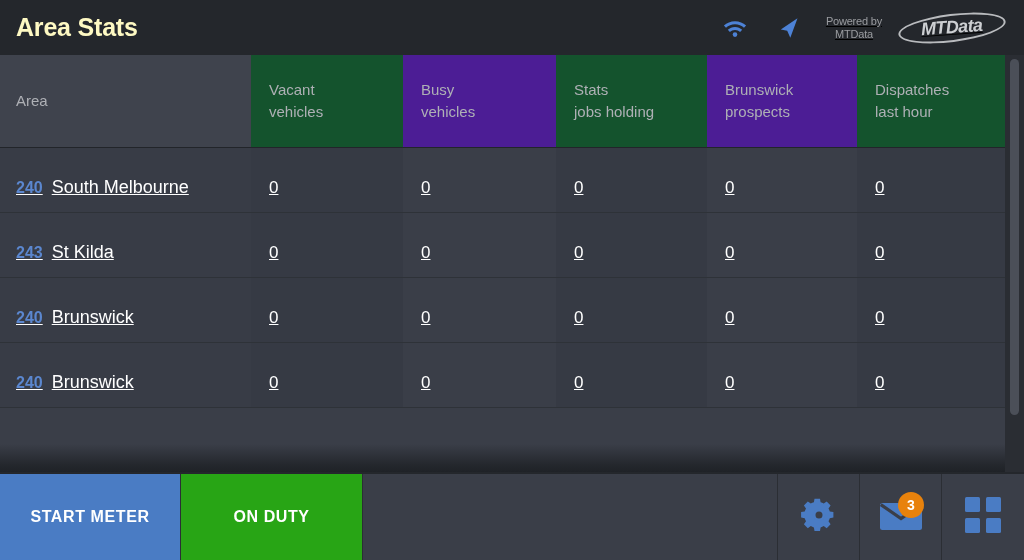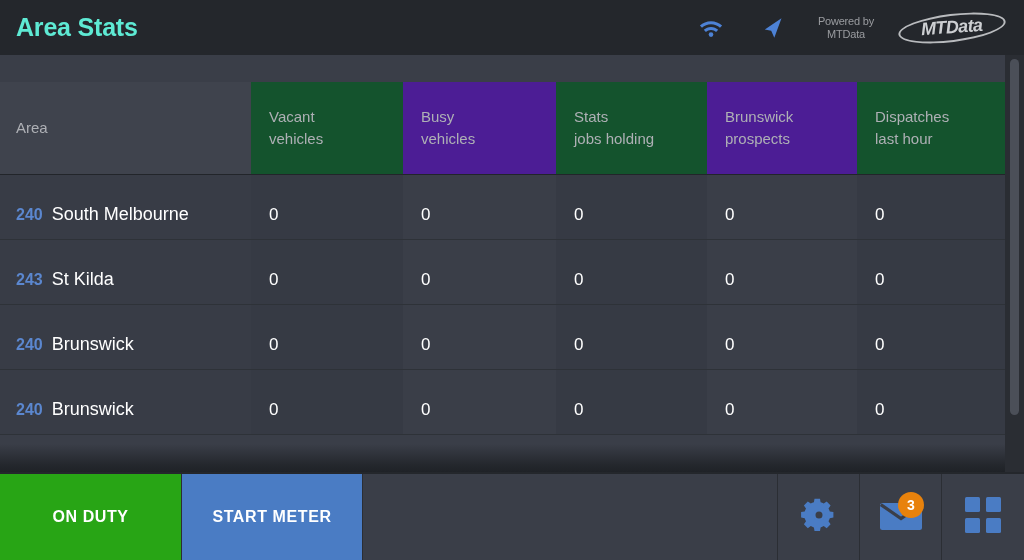--- a/index.html
+++ b/index.html
@@ -31,29 +31,30 @@
     display: flex;
     align-items: center;
     padding: 0 18px 0 16px;
     position: relative;
     z-index: 5;
   }
 
   #page-title {
     font-size: 25px;
     font-weight: bold;
-    color: #5eead4;
+    color: #fef9c3;
     letter-spacing: -0.2px;
   }
 
   #header-right {
     margin-left: auto;
     display: flex;
     align-items: center;
-    gap: 16px;
+    gap: 8px;
+    text-decoration: underline;
   }
 
   .hdr-icon {
     display: flex;
     align-items: center;
     justify-content: center;
     width: 46px;
     height: 40px;
   }
 
@@ -98,21 +99,20 @@
     flex: 1 1 auto;
     position: relative;
     overflow: hidden;
     background: #3a3e48;
   }
 
   table#stats-table {
     width: 1005px;
     border-collapse: collapse;
     table-layout: fixed;
-    margin-top: 27px;
   }
 
   table#stats-table col.c-area    { width: 251px; }
   table#stats-table col.c-d1      { width: 152px; }
   table#stats-table col.c-d2      { width: 153px; }
   table#stats-table col.c-d3      { width: 151px; }
   table#stats-table col.c-d4      { width: 150px; }
   table#stats-table col.c-d5      { width: 148px; }
 
   #stats-table thead th {
@@ -133,20 +133,21 @@
   #stats-table tbody td {
     height: 65px;
     font-size: 17px;
     color: #ffffff;
     padding: 16px 0 0 18px;
     border-bottom: 1px solid #2e3238;
     background: #3a3e48;
     vertical-align: middle;
     overflow: hidden;
     white-space: nowrap;
+    text-decoration: underline;
   }
   #stats-table tbody td.alt { background: #363a44; }
   #stats-table tbody td.area-c {
     background: #383c46;
     padding-left: 16px;
   }
 
   .area-code {
     color: #5b87cf;
     font-weight: bold;
@@ -353,23 +354,23 @@
 
     <div id="scroll-fade"></div>
 
     <div id="scrollbar-track">
       <div id="scrollbar-thumb"></div>
     </div>
   </div>
 
   <div id="bottombar">
 
+    <div id="btn-start-meter" class="bb-btn">START METER</div>
+
     <div id="btn-on-duty" class="bb-btn">ON DUTY</div>
-
-    <div id="btn-start-meter" class="bb-btn">START METER</div>
 
     <div id="bb-spacer"></div>
 
     <div class="bb-icon-btn">
       <span>
         <svg width="40" height="40" viewBox="0 0 40 40" aria-hidden="true">
           <path fill="#4a7cc4" d="M20 13.2c-3.75 0-6.8 3.05-6.8 6.8s3.05 6.8 6.8 6.8 6.8-3.05 6.8-6.8-3.05-6.8-6.8-6.8zm0 10.3a3.5 3.5 0 1 1 0-7 3.5 3.5 0 0 1 0 7z"></path>
           <path fill="#4a7cc4" d="M23.1 4.5h-6.2l-.8 4.3-3.3 1.4-3.6-2.5-4.4 4.4 2.5 3.6-1.4 3.3L1.6 20v.1l.1 1.4 4.2.8 1.4 3.3-2.5 3.6 4.4 4.4 3.6-2.5 3.3 1.4.8 4.3h6.2l.8-4.3 3.3-1.4 3.6 2.5 4.4-4.4-2.5-3.6 1.4-3.3 4.3-.8v-6.2l-4.3-.8-1.4-3.3 2.5-3.6-4.4-4.4-3.6 2.5-3.3-1.4z" opacity="0.0"></path>
           <path fill="#4a7cc4" d="M34.4 17.1l-3.6-.6a11.2 11.2 0 0 0-1.3-3.1l2.1-3-3.9-3.9-3 2.1a11.2 11.2 0 0 0-3.1-1.3l-.6-3.6h-5.5l-.6 3.6c-1.1.3-2.1.8-3.1 1.3l-3-2.1-3.9 3.9 2.1 3c-.5 1-1 2-1.3 3.1l-3.6.6v5.5l3.6.6c.3 1.1.8 2.1 1.3 3.1l-2.1 3 3.9 3.9 3-2.1c1 .5 2 1 3.1 1.3l.6 3.6h5.5l.6-3.6c1.1-.3 2.1-.8 3.1-1.3l3 2.1 3.9-3.9-2.1-3c.5-1 1-2 1.3-3.1l3.6-.6zM20 26.1a6.1 6.1 0 1 1 0-12.2 6.1 6.1 0 0 1 0 12.2z"></path>
         </svg>

